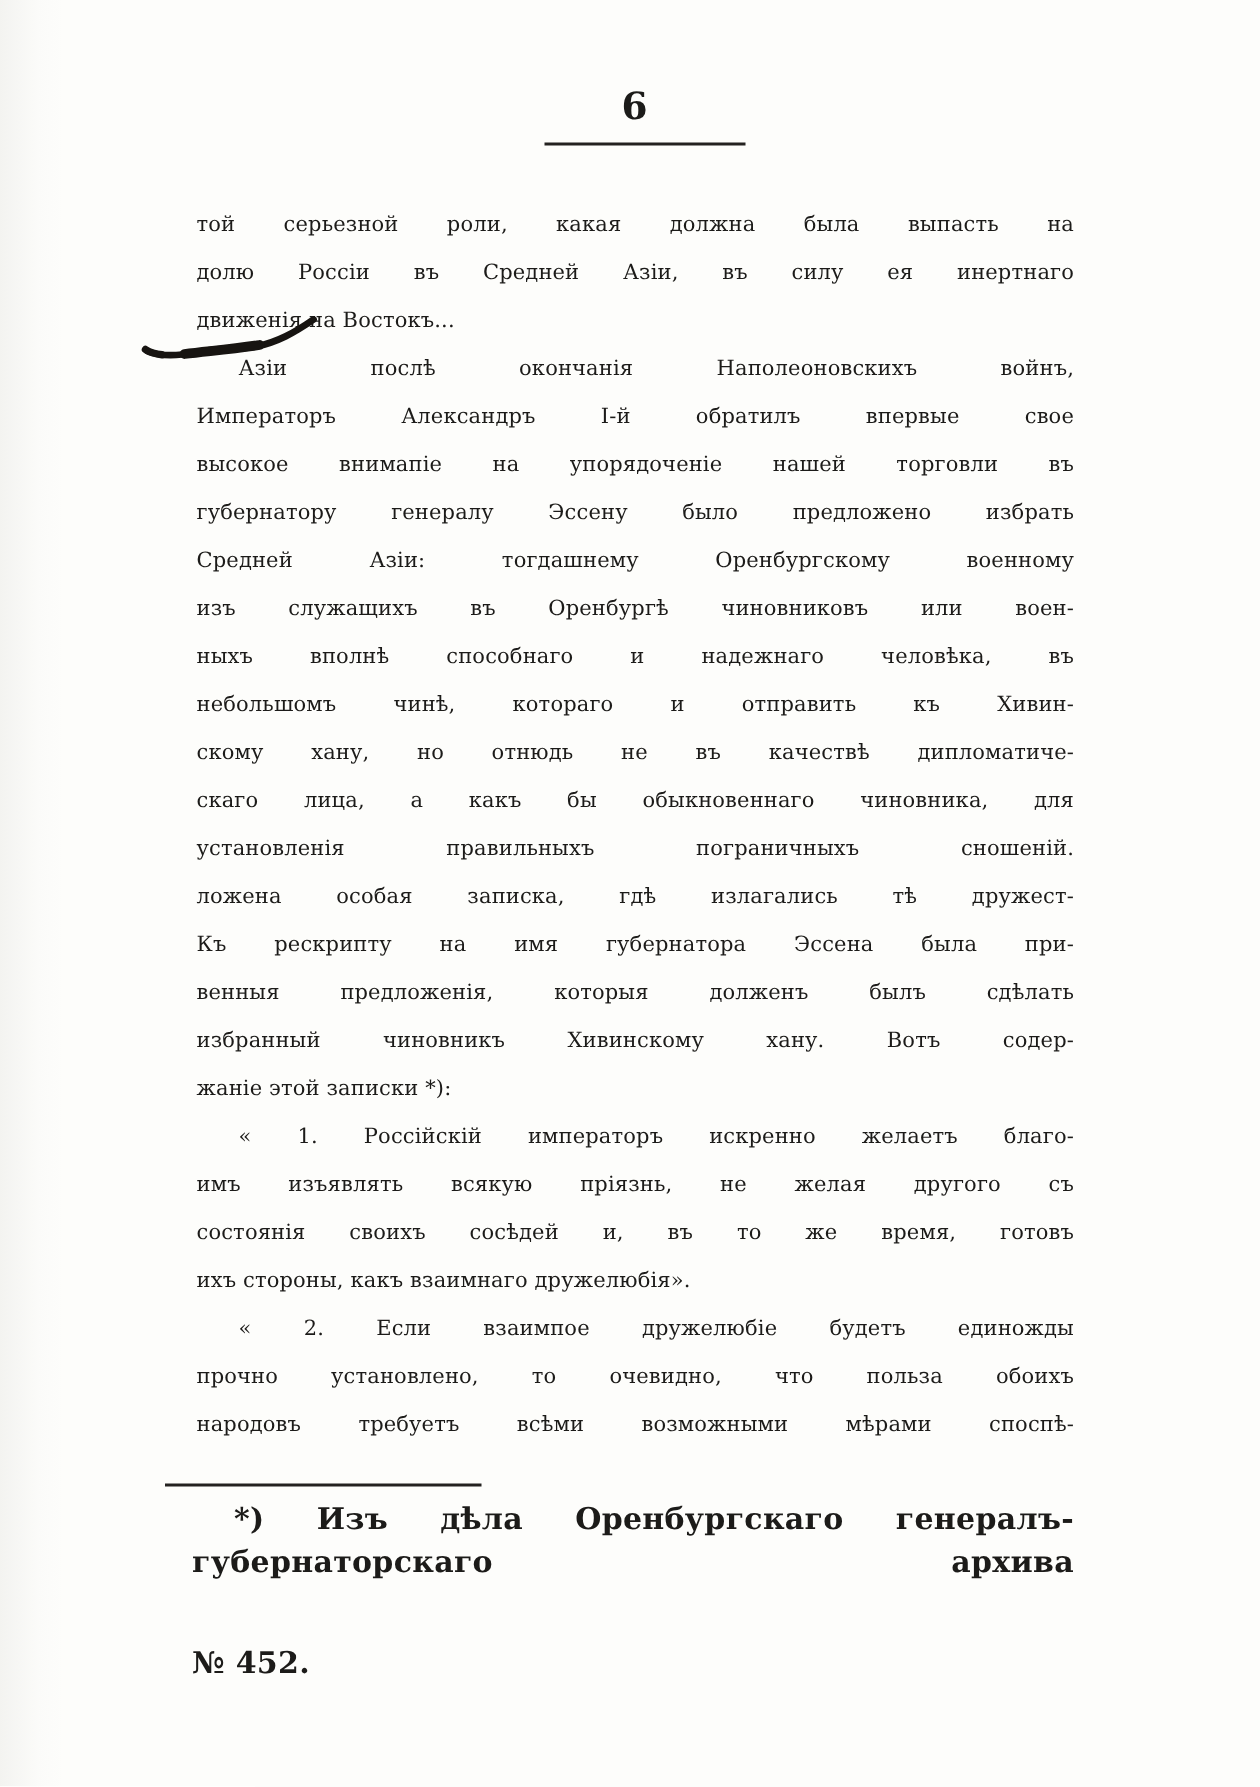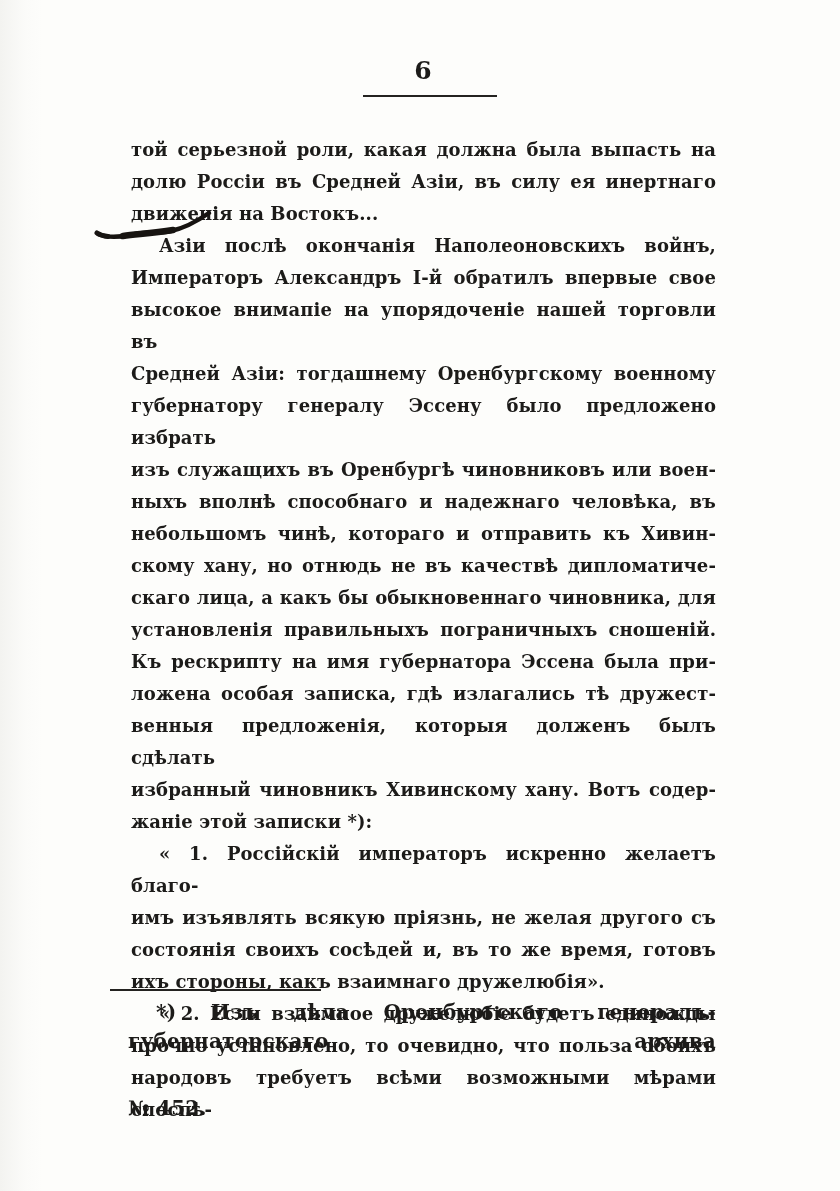--- a/index.html
+++ b/index.html
@@ -39,22 +39,22 @@
     width: 134px;
     height: 0;
     border-top: 2px solid #242220;
   }
 
   .body-text {
     position: absolute;
     left: 131px;
     top: 134px;
     width: 585px;
-    font-size: 18px;
-    font-weight: bold;
+    font-size: 14px;
+    font-weight: normal;
     line-height: 32px;
     letter-spacing: 0.1px;
   }
 
   .line {
     text-align: justify;
     text-align-last: justify;
   }
   .line.end { text-align-last: left; }
   .line.ind { text-indent: 28px; }
@@ -104,30 +104,30 @@
   <div class="page-number">6</div>
   <div class="page-number-rule"></div>
 
   <div class="body-text">
     <div class="line">той серьезной роли, какая должна была выпасть на</div>
     <div class="line">долю Россіи въ Средней Азіи, въ силу ея инертнаго</div>
     <div class="line end">движенія на Востокъ...</div>
     <div class="line ind">Азіи послѣ окончанія Наполеоновскихъ войнъ,</div>
     <div class="line">Императоръ Александръ I-й обратилъ впервые свое</div>
     <div class="line">высокое внимапіе на упорядоченіе нашей торговли въ</div>
+    <div class="line">губернатору генералу Эссену было предложено избрать</div>
     <div class="line">Средней Азіи: тогдашнему Оренбургскому военному</div>
-    <div class="line">губернатору генералу Эссену было предложено избрать</div>
     <div class="line">изъ служащихъ въ Оренбургѣ чиновниковъ или воен-</div>
     <div class="line">ныхъ вполнѣ способнаго и надежнаго человѣка, въ</div>
     <div class="line">небольшомъ чинѣ, котораго и отправить къ Хивин-</div>
     <div class="line">скому хану, но отнюдь не въ качествѣ дипломатиче-</div>
     <div class="line">скаго лица, а какъ бы обыкновеннаго чиновника, для</div>
     <div class="line">установленія правильныхъ пограничныхъ сношеній.</div>
+    <div class="line">ложена особая записка, гдѣ излагались тѣ дружест-</div>
     <div class="line">Къ рескрипту на имя губернатора Эссена была при-</div>
-    <div class="line">ложена особая записка, гдѣ излагались тѣ дружест-</div>
     <div class="line">венныя предложенія, которыя долженъ былъ сдѣлать</div>
     <div class="line">избранный чиновникъ Хивинскому хану. Вотъ содер-</div>
     <div class="line end">жаніе этой записки *):</div>
     <div class="line ind">« 1. Россійскій императоръ искренно желаетъ благо-</div>
     <div class="line">имъ изъявлять всякую пріязнь, не желая другого съ</div>
     <div class="line">состоянія своихъ сосѣдей и, въ то же время, готовъ</div>
     <div class="line end">ихъ стороны, какъ взаимнаго дружелюбія».</div>
     <div class="line ind">« 2. Если взаимпое дружелюбіе будетъ единожды</div>
     <div class="line">прочно установлено, то очевидно, что польза обоихъ</div>
     <div class="line">народовъ требуетъ всѣми возможными мѣрами споспѣ-</div>

